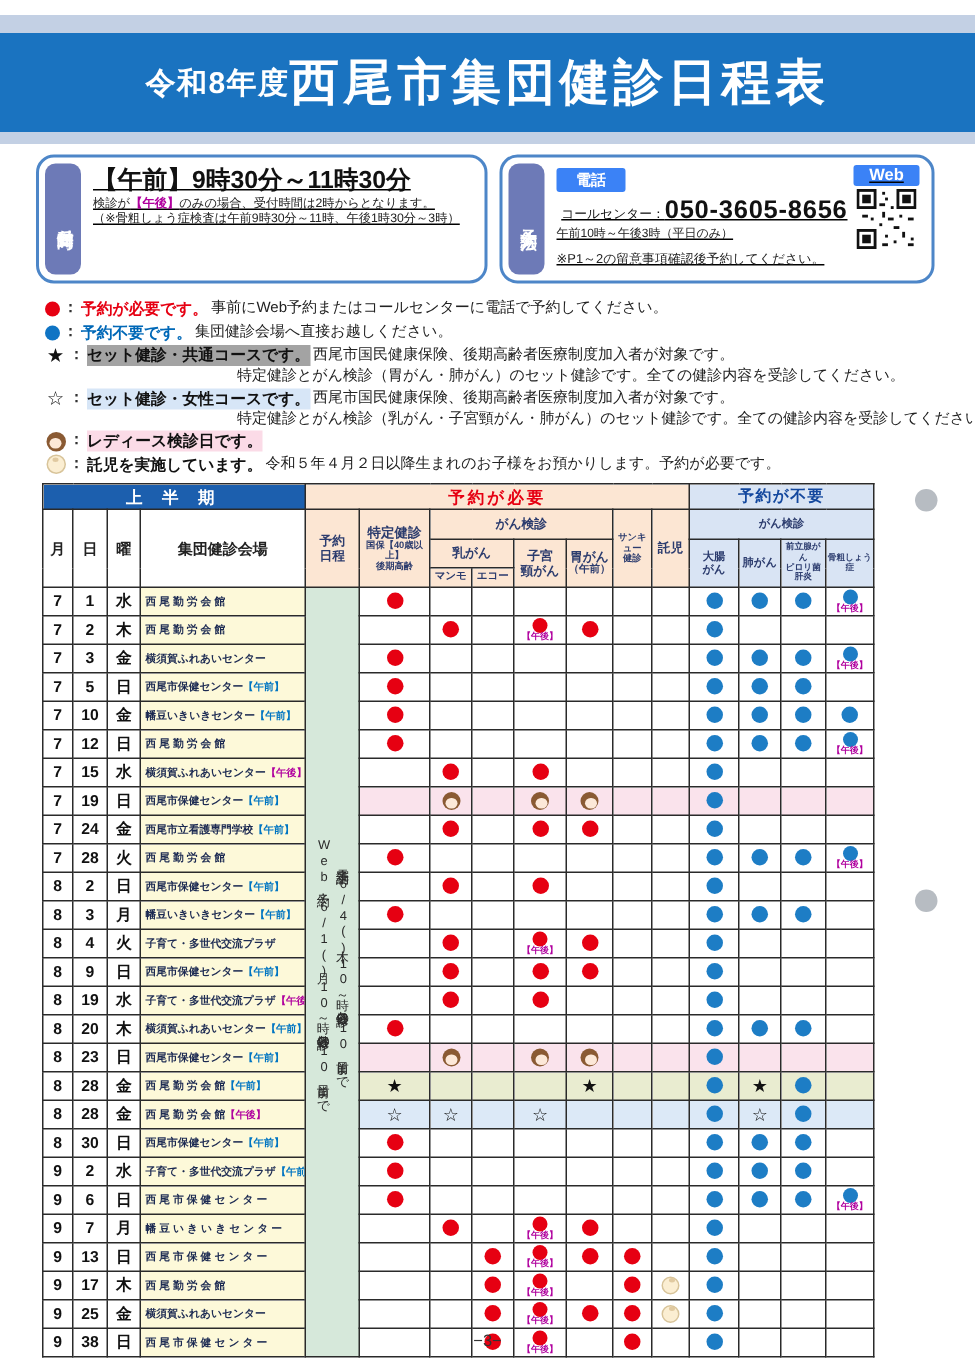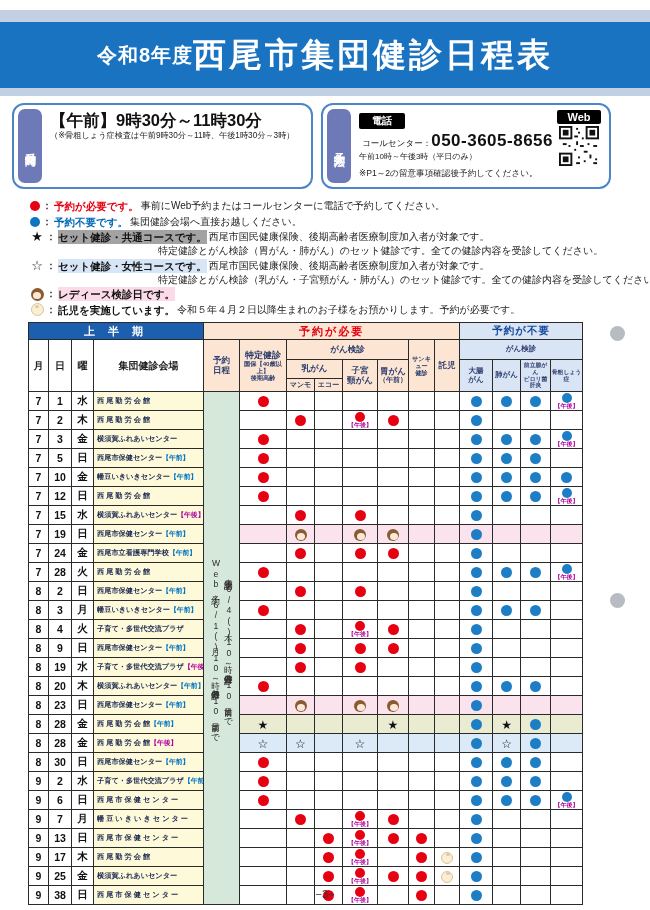--- a/index.html
+++ b/index.html
@@ -9,34 +9,34 @@
   
   .strip{position:absolute;left:0;right:0;background:#c3d0e4;}
   .strip.top{top:10px;height:12px;}
   .strip.below{top:88px;height:8px;}
   .titlebar{position:absolute;top:22px;left:0;right:0;height:66px;background:#1a73c0;
             display:flex;align-items:center;justify-content:center;}
   .titlebar .era{color:#fff;font-size:20px;font-weight:bold;letter-spacing:1px;}
   .titlebar .main{color:#fff;font-size:33px;font-weight:bold;letter-spacing:3px;}
 
   
-  .infoboxes{position:absolute;top:103px;left:12px;display:flex;gap:8px;}
+  .infoboxes{position:absolute;top:103px;left:24px;display:flex;gap:8px;text-decoration:underline;}
   .ibox{position:relative;border:2.5px solid #4d86c8;border-radius:12px;background:#fff;height:86px;box-sizing:border-box;}
   .ibox.reception{width:301px;}
   .ibox.reserve{width:290px;}
   .tab{position:absolute;left:4px;top:4px;bottom:4px;width:24px;background:#6d7ab7;border-radius:7px;
        color:#fff;display:flex;align-items:center;justify-content:center;}
   .tab span{writing-mode:vertical-rl;text-orientation:upright;font-size:11px;font-weight:bold;letter-spacing:1px;}
   .ibody{margin-left:33px;padding:5px 4px 3px 3px;}
   .big{font-size:16.5px;font-weight:bold;color:#111;line-height:1.25;white-space:nowrap;}
   .small{font-size:8.2px;color:#222;line-height:1.3;white-space:nowrap;}
   .pm-t{color:#b0009e;font-weight:bold;}
   .resv{display:flex;}
   .resv .left{flex:1;}
-  .badge{display:inline-block;background:#000000;color:#fff;font-weight:bold;font-size:10px;padding:1px 13px;border-radius:2px;}
+  .badge{display:inline-block;background:#3b82f6;color:#fff;font-weight:bold;font-size:10px;padding:1px 13px;border-radius:2px;}
   .badge.web{padding:1px 10px;font-size:11px;}
   .phline{white-space:nowrap;margin-top:2px;text-align:right;}
   .phline .cl{font-size:8.5px;color:#111;}
   .phline .num{font-size:17px;font-weight:bold;color:#111;letter-spacing:.5px;}
   .hrs{font-size:8px;color:#222;}
   .nt{font-size:8.6px;color:#222;margin-top:6px;}
   .resv .right{width:52px;display:flex;flex-direction:column;align-items:center;gap:2px;}
   .qr{width:40px;height:40px;}
 
   
@@ -116,20 +116,21 @@
   </div>
   <div class="strip below"></div>
 
   <div class="infoboxes">
     <div class="ibox reception">
       <div class="tab">
           <span>受付時間</span>
         </div>
       <div class="ibody">
         <div class="big">【午前】9時30分～11時30分</div>
+        <div class="small"><span>検診が</span><span class="pm-t">【午後】</span><span>のみの場合、受付時間は2時からとなります。</span></div>
         <div class="small">（※骨粗しょう症検査は午前9時30分～11時、午後1時30分～3時）</div>
       </div>
     </div>
 
     <div class="ibox reserve">
       <div class="tab">
           <span>予約方法</span>
         </div>
       <div class="ibody resv">
         <div class="left">

